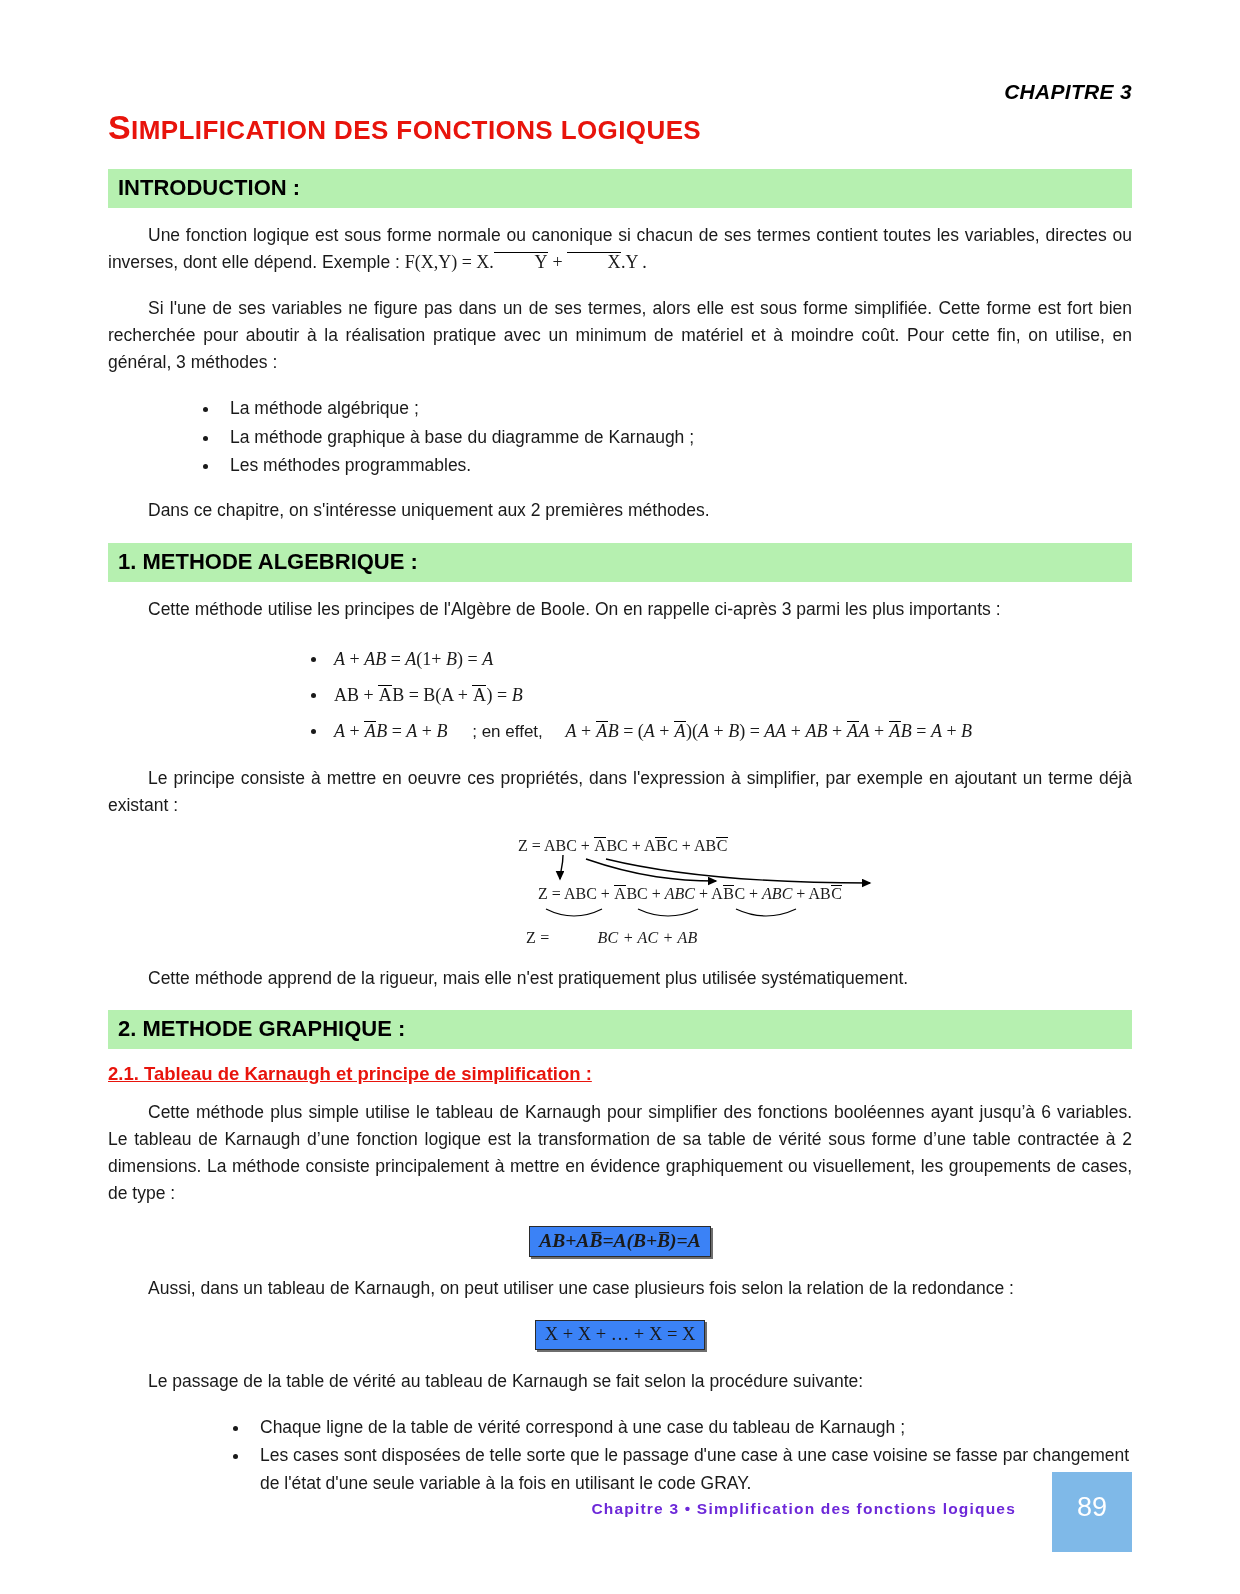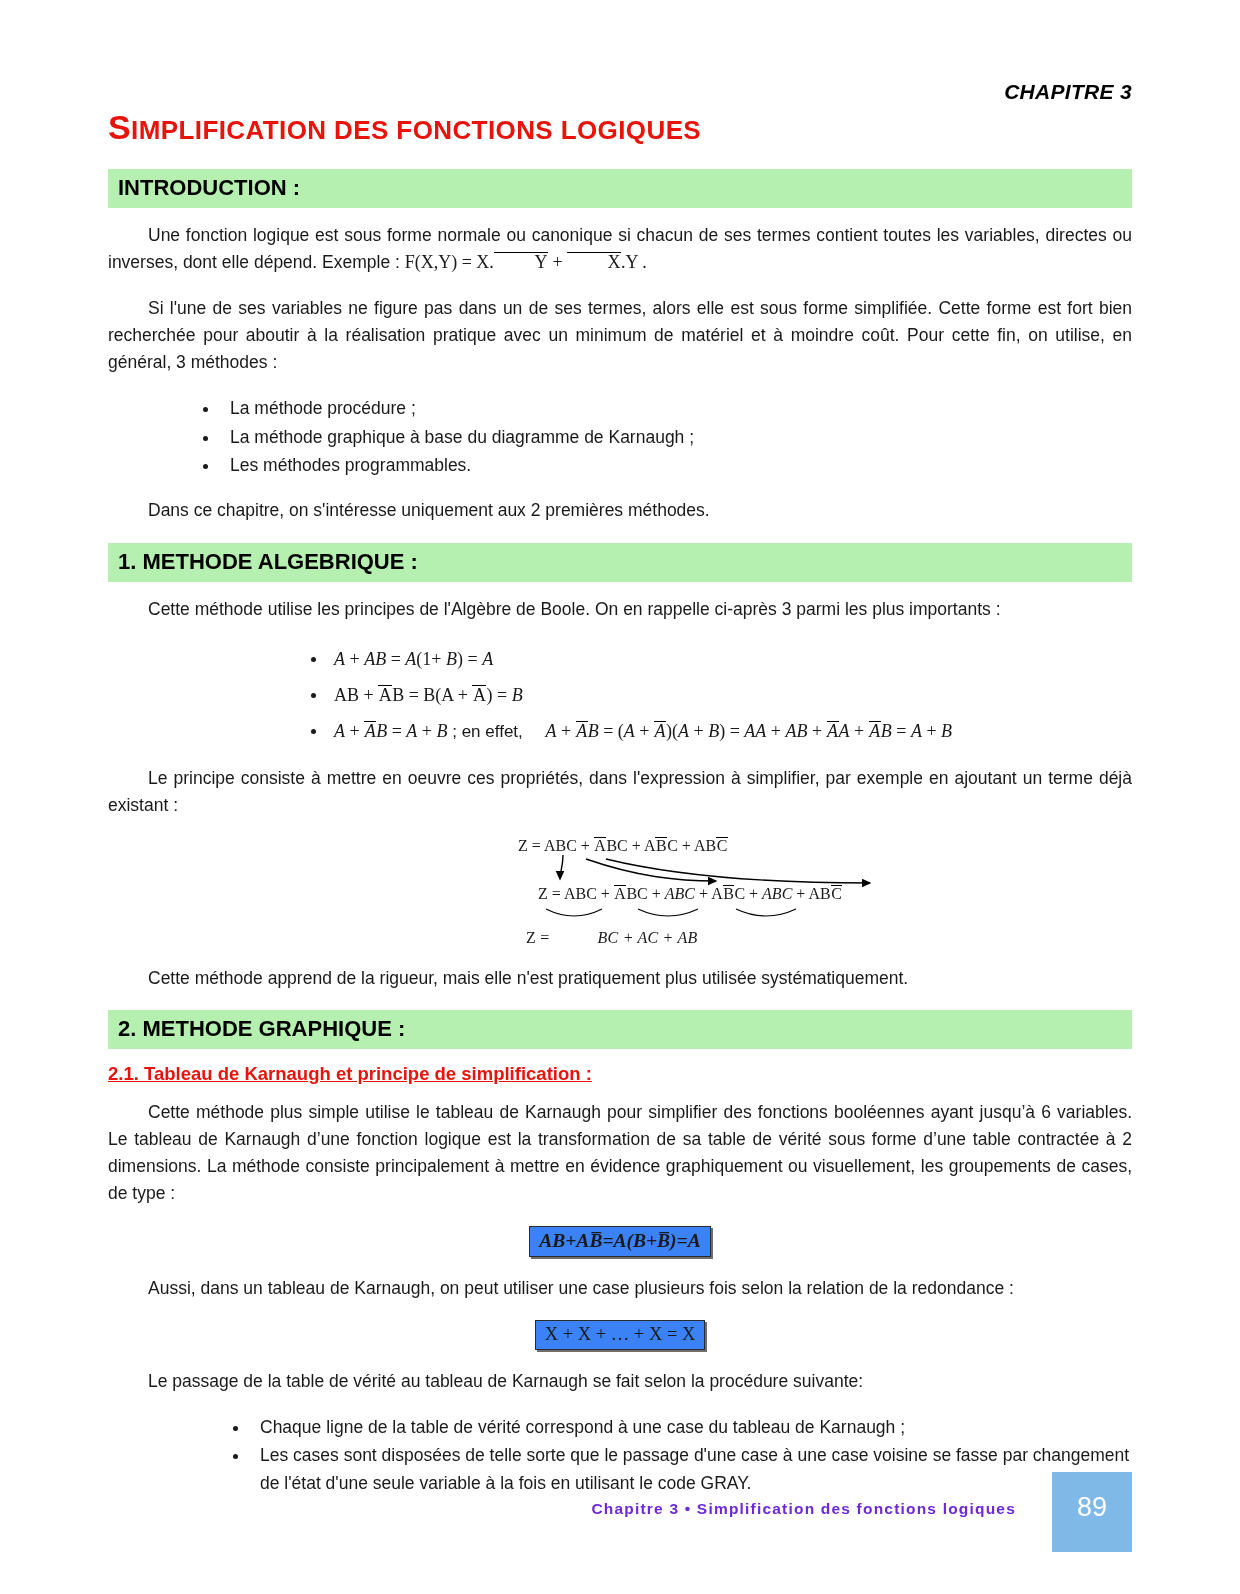--- a/index.html
+++ b/index.html
@@ -85,21 +85,21 @@
   .ovl { border-top:1.3px solid #000; padding:0 0.5px; display:inline-block; line-height:1.05; }
 
   .eq-list {
     list-style:disc;
     margin:4px 0 16px 0;
     padding-left:220px;
     font-size:17px;
     line-height:2.0;
   }
   .eq-list li { padding-left:6px; }
-  .eq-inline { font-size:17px; }
+  .eq-inline { font-size:17px;margin-left:20px; }
 
   
   .zblock {
     position:relative;
     margin:4px 0 10px 0;
     height:118px;
   }
   .zline {
     position:absolute;
     font-family:"Liberation Serif", serif;
@@ -171,21 +171,21 @@
 
   <div class="band">INTRODUCTION :</div>
 
   <p class="body ind">
     <span>Une fonction logique est sous forme normale ou canonique si chacun de ses termes contient toutes les variables, directes ou inverses,  dont elle dépend. Exemple : </span><span class="math">F(X,Y) = X.<span class="ovl">Y</span> + <span class="ovl">X</span>.Y .</span>
   </p>
 
   <p class="body ind">Si l'une de ses variables ne figure pas dans un de ses termes, alors elle est sous forme simplifiée. Cette forme est fort bien recherchée pour aboutir à la réalisation pratique avec un minimum de matériel et à moindre coût. Pour cette fin, on utilise, en général, 3 méthodes :</p>
 
   <ul class="bullets">
-    <li>La méthode procédure ;</li>
+    <li>La méthode algébrique ;</li>
     <li>La méthode graphique à base du diagramme de Karnaugh ;</li>
     <li>Les méthodes programmables.</li>
   </ul>
 
   <p class="body ind">Dans ce chapitre, on s'intéresse uniquement aux 2 premières méthodes.</p>
 
   <div class="band">1. METHODE ALGEBRIQUE :</div>
 
   <p class="body ind">Cette méthode utilise les principes de l'Algèbre de Boole. On en rappelle ci-après 3 parmi les plus importants :</p>
 

